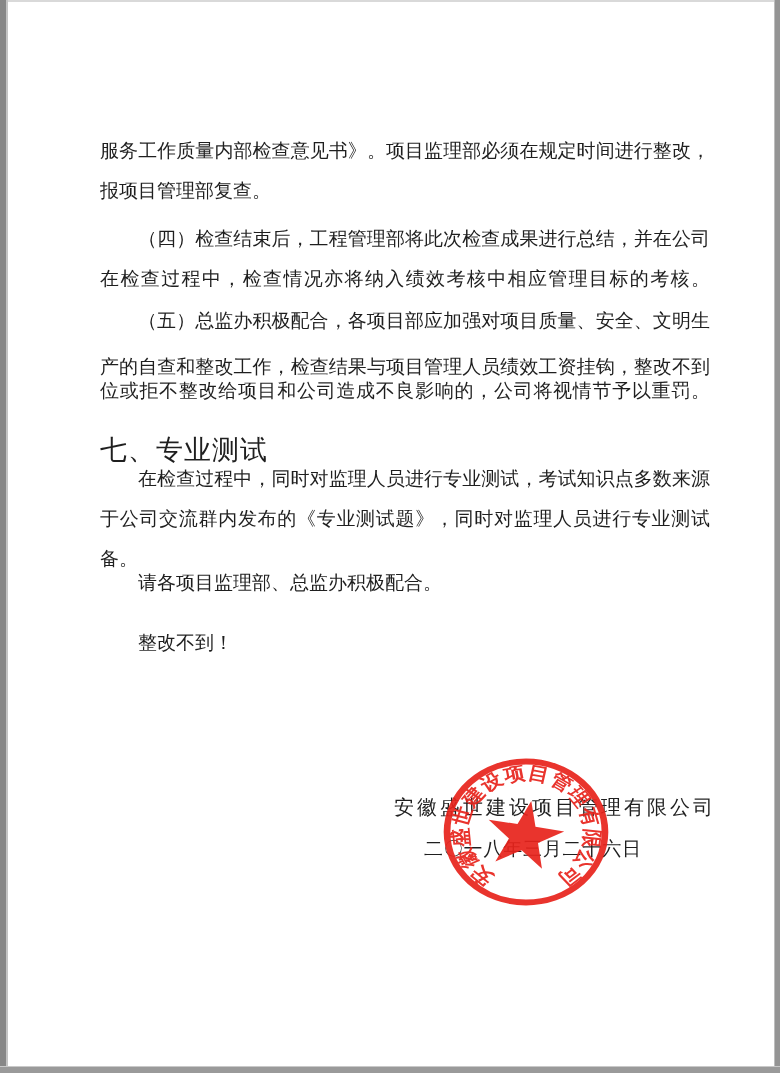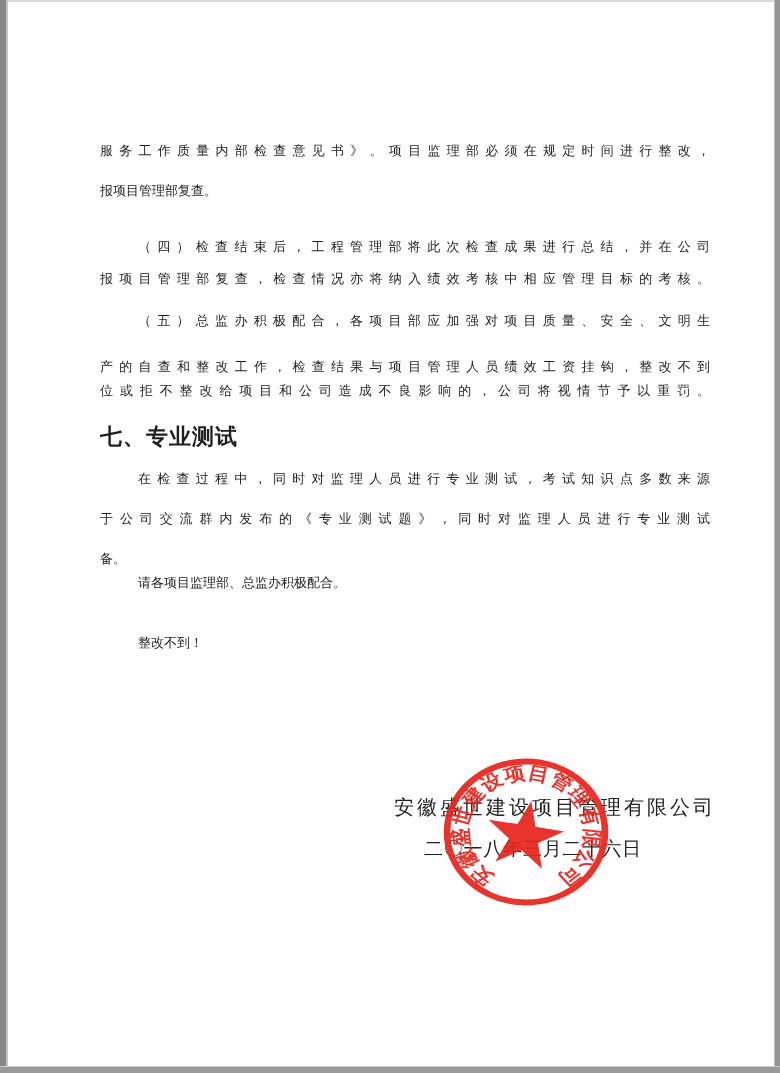--- a/index.html
+++ b/index.html
@@ -12,29 +12,29 @@
   .edge{position:absolute;z-index:1;}
   .edge-top{left:0;top:0;width:780px;height:2px;background:#d9d9d9;}
   .edge-left{left:0;top:0;width:6px;height:1073px;background:#878787;border-right:2px solid #c4c4c4;}
   .edge-right{left:774px;top:0;width:6px;height:1073px;background:#949494;border-left:1px solid #bdbdbd;}
   .edge-bottom{left:0;top:1066px;width:780px;height:7px;background:#9a9a9a;border-top:1px solid #c9c9c9;}
 
   
   .doc{position:absolute;left:100px;top:0;width:610px;z-index:2;color:#1f1f1f;}
   .line{
     position:absolute;left:0;width:610px;
-    font-size:13px;line-height:22px;letter-spacing:0;
+    font-size:19px;line-height:22px;letter-spacing:0;
     text-align:justify;text-align-last:justify;text-justify:inter-character;
     white-space:nowrap;
   }
   .line.short{text-align:left;text-align-last:left;}
   .line.ind{padding-left:38px;width:572px;}
   .heading{
-    position:absolute;left:0;top:425px;
-    font-size:22px;font-weight:bold;line-height:24px;
+    position:absolute;left:0;top:438px;
+    font-size:27px;font-weight:normal;line-height:24px;
     letter-spacing:1px;white-space:nowrap;
   }
 
   
   .sig-company{
     position:absolute;left:394px;top:794px;z-index:2;
     font-size:20px;letter-spacing:3px;color:#1f1f1f;white-space:nowrap;
   }
   .sig-date{
     position:absolute;left:424px;top:836px;z-index:2;
@@ -51,22 +51,22 @@
 <body>
 
 <div class="edge edge-top"></div>
 <div class="edge edge-left"></div>
 <div class="edge edge-right"></div>
 <div class="edge edge-bottom"></div>
 
 <div class="doc">
   <div class="line" style="top:140px">服务工作质量内部检查意见书》。项目监理部必须在规定时间进行整改，</div>
   <div class="line short" style="top:180px">报项目管理部复查。</div>
-  <div class="line ind" style="top:236px">（四）检查结束后，工程管理部将此次检查成果进行总结，并在公司</div>
-  <div class="line" style="top:268px">报项目管理部复查，检查情况亦将纳入绩效考核中相应管理目标的考核。</div>
+  <div class="line ind" style="top:228px">（四）检查结束后，工程管理部将此次检查成果进行总结，并在公司</div>
+  <div class="line" style="top:268px">在检查过程中，检查情况亦将纳入绩效考核中相应管理目标的考核。</div>
   <div class="line ind" style="top:310px">（五）总监办积极配合，各项目部应加强对项目质量、安全、文明生</div>
   <div class="line" style="top:356px">产的自查和整改工作，检查结果与项目管理人员绩效工资挂钩，整改不到</div>
   <div class="line" style="top:380px">位或拒不整改给项目和公司造成不良影响的，公司将视情节予以重罚。</div>
   <div class="heading">七、专业测试</div>
   <div class="line ind" style="top:468px">在检查过程中，同时对监理人员进行专业测试，考试知识点多数来源</div>
   <div class="line" style="top:508px">于公司交流群内发布的《专业测试题》，同时对监理人员进行专业测试</div>
   <div class="line short" style="top:548px">备。</div>
   <div class="line ind short" style="top:572px">请各项目监理部、总监办积极配合。</div>
   <div class="line ind short" style="top:632px">整改不到！</div>
 </div>

